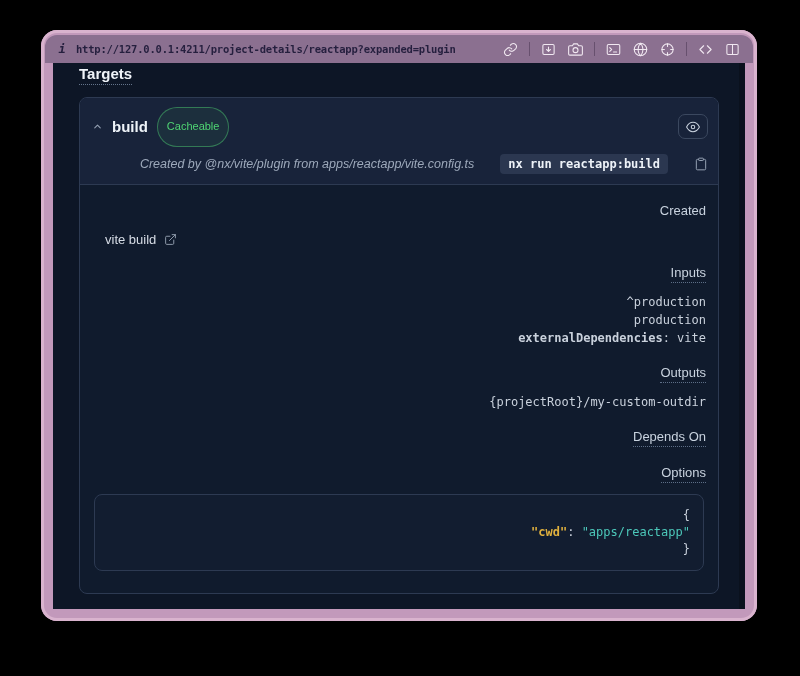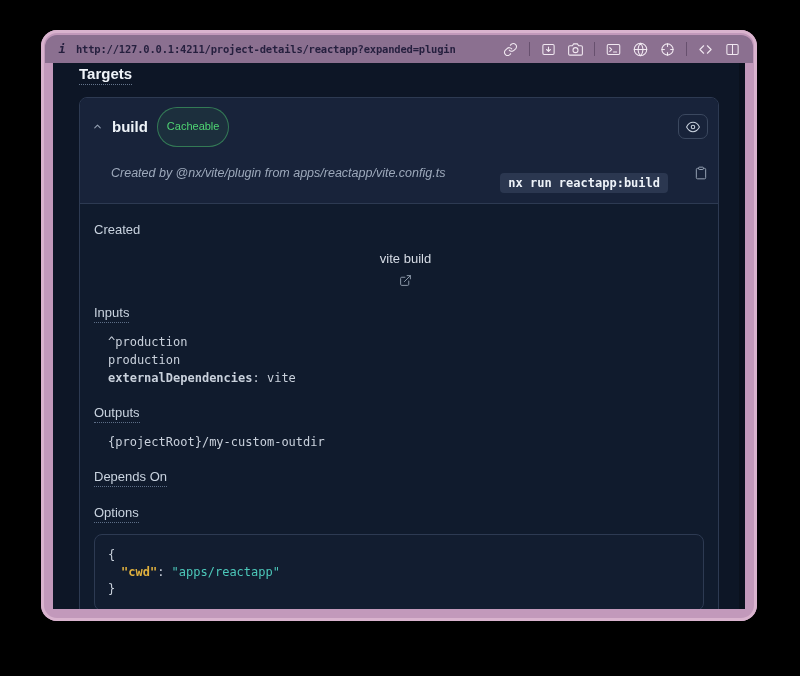--- a/index.html
+++ b/index.html
@@ -41,21 +41,21 @@
   .scroller { margin-top:-5px; padding:0 14px; }
   .page-title {
     display:inline-block; margin:8px 0 12px 12px;
     font-size:15px; font-weight:700; color:#f0f4f9;
     padding-bottom:3px; border-bottom:1px dotted #64748b;
   }
   .title-wrap { line-height:1; }
   
   .card {
     margin:0 12px; border:1px solid #2d3a52; border-radius:8px;
-    background:#101b2d; overflow:hidden;
+    background:#101b2d; overflow:hidden;text-align:right;
   }
   .card-head { background:#18233a; border-bottom:1px solid #2d3a52; }
   .head-row { display:flex; align-items:center; gap:9px; padding:9px 10px 0 12px; cursor:pointer; }
   .chev { display:flex; color:#95a1b3; }
   .chev svg { width:11px; height:11px; stroke:currentColor; fill:none; stroke-width:2.4; stroke-linecap:round; stroke-linejoin:round; }
   .target-name { font-size:15px; font-weight:700; color:#eef3f8; }
   .badge {
     font-size:11px; color:#4fd473; line-height:1.25;
     border:1px solid rgba(79,212,115,.45); background:rgba(79,212,115,.07);
     border-radius:999px; padding:12px 9px;
@@ -63,29 +63,29 @@
   .eye-btn {
     margin-left:auto; width:30px; height:25px; flex:none;
     border:1px solid #3b485f; border-radius:7px; background:transparent;
     display:flex; align-items:center; justify-content:center; color:#c7d0dc; cursor:pointer;
   }
   .eye-btn svg { width:14px; height:14px; stroke:currentColor; fill:none; stroke-width:1.8; }
   .created-row { display:flex; align-items:center; gap:26px; padding:7px 10px 10px 31px; }
   .created-text { font-style:italic; font-size:12.5px; color:#9da9bb; flex:1; }
   .chip {
     font-family:"DejaVu Sans Mono", monospace; font-size:12px; font-weight:bold;
-    color:#edf2f8; background:#2b3750; border-radius:4px; padding:3px 8px; white-space:nowrap;margin-top:19px;
+    color:#edf2f8; background:#2b3750; border-radius:4px; padding:3px 8px; white-space:nowrap;
   }
   .copy-btn { display:flex; color:#97a3b4; cursor:pointer; }
   .copy-btn svg { width:14px; height:14px; stroke:currentColor; fill:none; stroke-width:1.7; }
   .card-body { padding:0 12px 20px; }
   .sec-head { margin:17px 0 0 2px; line-height:1; }
   .sec-label { display:inline-block; font-size:13px; color:#c9d3df; padding-bottom:3px; }
   .sec-label.dotted { border-bottom:1px dotted #5d6e87; }
-  .cmd-row { margin:12px 0 0 13px; display:flex; align-items:center; gap:8px; font-size:13px; color:#d6dce5;flex-direction:column; }
+  .cmd-row { margin:12px 0 0 13px; display:flex; align-items:center; gap:8px; font-size:13px; color:#d6dce5; }
   .ext-link { display:flex; color:#8f9bac; cursor:pointer; }
   .ext-link svg { width:13px; height:13px; stroke:currentColor; fill:none; stroke-width:1.8; stroke-linecap:round; stroke-linejoin:round; }
   .mono-list {
     margin:10px 0 0 16px; font-family:"DejaVu Sans Mono", monospace;
     font-size:12px; line-height:18px; color:#c9d1dc;
   }
   .mono-key { font-weight:bold; }
   .json-box {
     margin:11px 2px 2px; border:1px solid #2d3a52; border-radius:8px;
     background:#121d30; padding:12px 13px;

